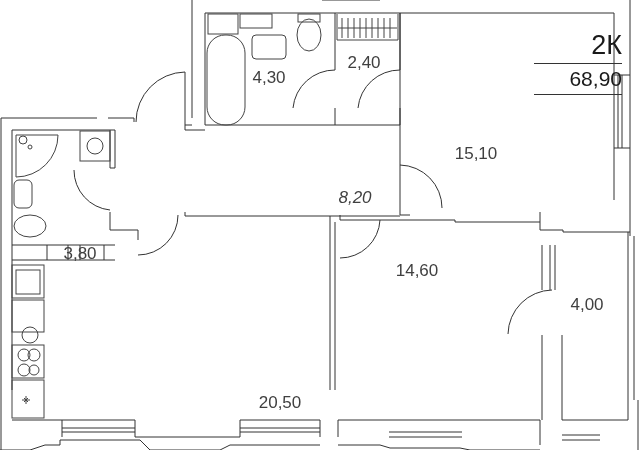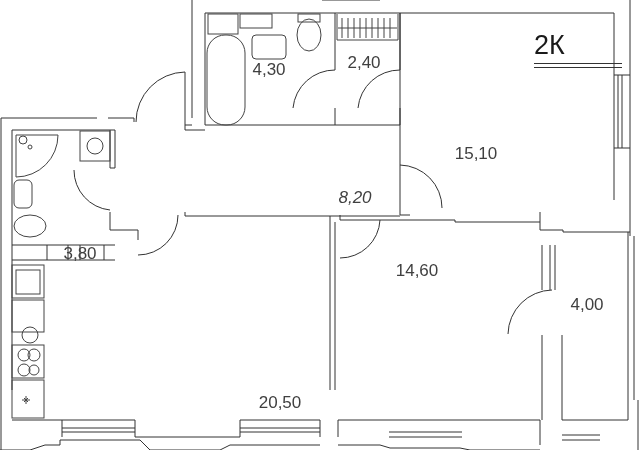--- a/index.html
+++ b/index.html
@@ -1,19 +1,19 @@
 <!DOCTYPE html>
 <html><head>
 <meta charset="utf-8">
 <style>
   html, body { margin: 0; padding: 0; background: #ffffff; }
   body { width: 644px; height: 450px; overflow: hidden; position: relative; font-family: "Liberation Sans", sans-serif; }
   svg { position: absolute; left: 0; top: 0; }
   .lbl { position: absolute; color: #404040; font-size: 17px; line-height: 1; white-space: nowrap; transform: translate(-50%, -50%); }
-  .summary { position: absolute; left: 534px; top: 30px; width: 88px; text-align: left; color: #1a1a1a; }
+  .summary { position: absolute; left: 534px; top: 30px; width: 88px; text-align: right; color: #1a1a1a; }
   .summary .type { font-size: 27px; line-height: 30px; }
   .summary .line { height: 1px; background: #333; margin: 3px 0; }
   .summary .area { font-size: 21px; line-height: 24px; }
 </style>
 </head>
 <body>
 
 <svg width="644" height="450" viewBox="0 0 644 450" fill="none" stroke="#333" stroke-width="1">
 
   <g>
@@ -78,26 +78,27 @@
     <rect x="12" y="345" width="32" height="33"></rect>
     <circle cx="24" cy="355" r="6"></circle> 
       <circle cx="34" cy="355" r="6"></circle>
       <circle cx="24" cy="370" r="6"></circle> 
       <circle cx="34" cy="370" r="5"></circle>
     <rect x="12" y="380" width="32" height="38"></rect>
     <path d="M24 398 L28 402 M28 398 L24 402 M26 396 V404 M22 400 H30"></path>
   </g>
 </svg>
 
-<div class="lbl" style="left:269px;top:69px;">4,30</div>
+<div class="lbl" style="left:269px;top:77px;">4,30</div>
 <div class="lbl" style="left:364px;top:62px;">2,40</div>
 <div class="lbl" style="left:476px;top:153px;">15,10</div>
 <div class="lbl" style="left:355px;top:197px;font-style:italic;">8,20</div>
 <div class="lbl" style="left:80px;top:233px;margin-top:20px;">3,80</div>
 <div class="lbl" style="left:417px;top:270px;">14,60</div>
 <div class="lbl" style="left:587px;top:304px;">4,00</div>
 <div class="lbl" style="left:280px;top:402px;">20,50</div>
 
 <div class="summary">
   <div class="type">2К</div>
   <div class="line"></div>
+  <div class="area">68,90</div>
   <div class="line"></div>
 </div>
 
 </body></html>

